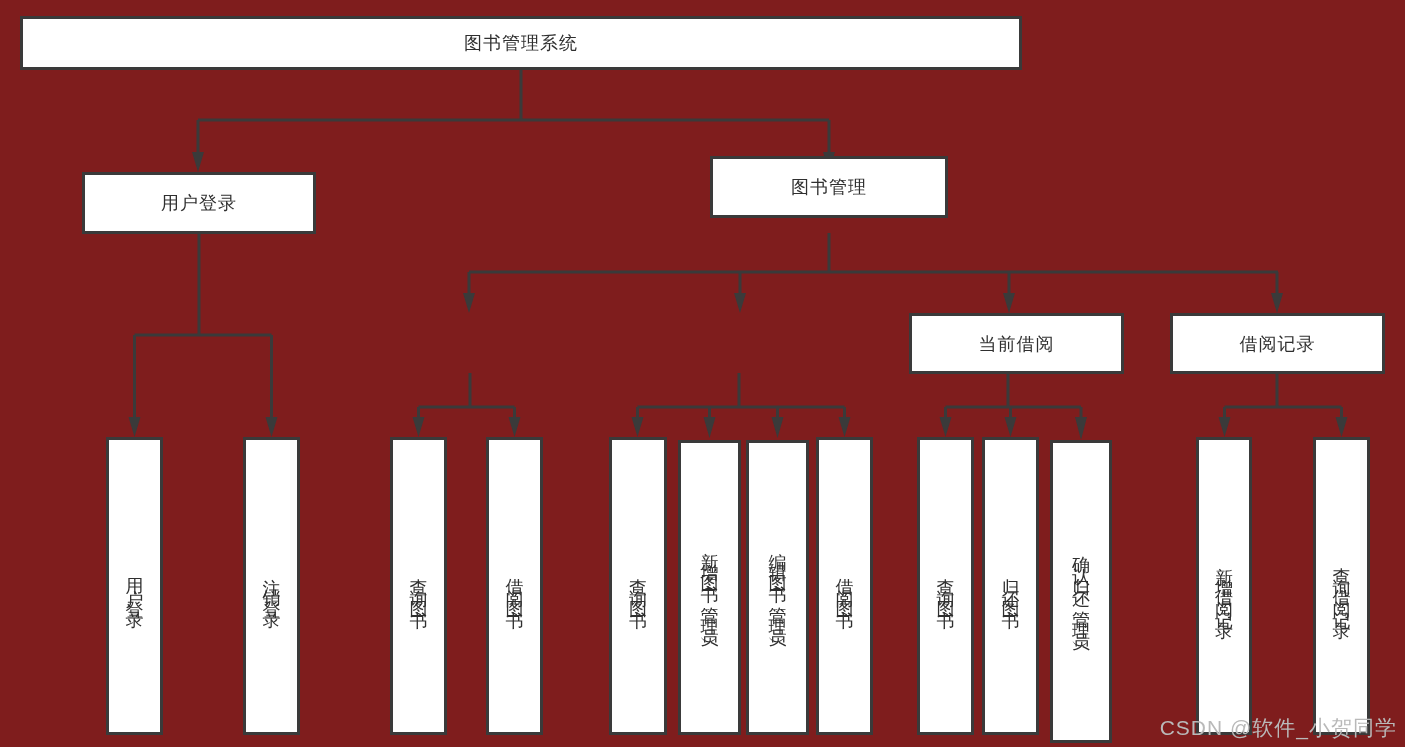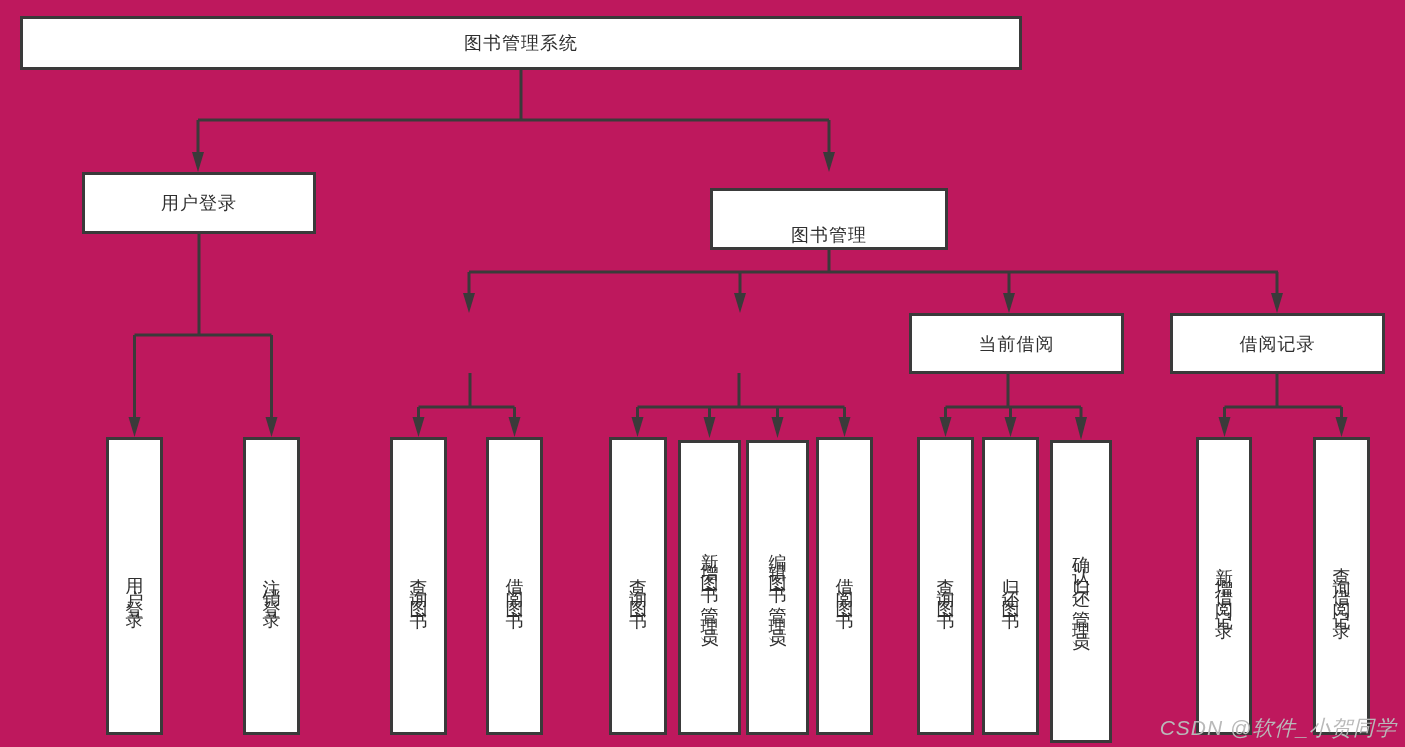--- a/index.html
+++ b/index.html
@@ -1,19 +1,19 @@
 <!DOCTYPE html>
 <html><head>
 <meta charset="utf-8">
 <style>
   html,body{margin:0;padding:0;background:#ffffff;}
   #canvas{
     position:relative;
     width:1405px;height:747px;
-    background:#be185d;
+    background:#7f1d1d;
     font-family:"Liberation Sans","DejaVu Sans",sans-serif;
     overflow:hidden;
   }
   .node{
     position:absolute;
     background:#ffffff;
     border:3px solid #3a3a3a;
     box-sizing:border-box;
     display:flex;
     align-items:center;
@@ -48,21 +48,20 @@
   #connectors path{stroke:#3a3a3a;stroke-width:3;fill:none;}
   #connectors polygon{fill:#3a3a3a;stroke:none;}
   .watermark{
     position:absolute;
     right:8px;top:714px;
     font-size:21px;
     color:#b9b9b9;
     letter-spacing:1px;
     z-index:3;
     white-space:nowrap;
-    font-style:italic;
   }
 </style>
 </head>
 <body>
 
 <div id="canvas">
 
   <svg id="connectors" viewBox="0 0 1405 747" xmlns="http://www.w3.org/2000/svg">
 
     <g>
@@ -113,21 +112,21 @@
     </g>
   </svg>
 
   <div class="node" style="left:20px;top:16px;width:1002px;height:54px;">
     <span>图书管理系统</span>
   </div>
 
   <div class="node" style="left:82px;top:172px;width:234px;height:62px;">
     <span>用户登录</span>
   </div>
-  <div class="node" style="left:710px;top:188px;width:238px;height:62px;align-items:flex-end;">
+  <div class="node" style="left:710px;top:156px;width:238px;height:62px;">
     <span>图书管理</span>
   </div>
 
   <div class="node" style="left:901px;top:313px;width:215px;height:61px;margin-left:8px;">
     <span>当前借阅</span>
   </div>
   <div class="node" style="left:1170px;top:313px;width:215px;height:61px;justify-content:center;">
     <span>借阅记录</span>
   </div>
 

